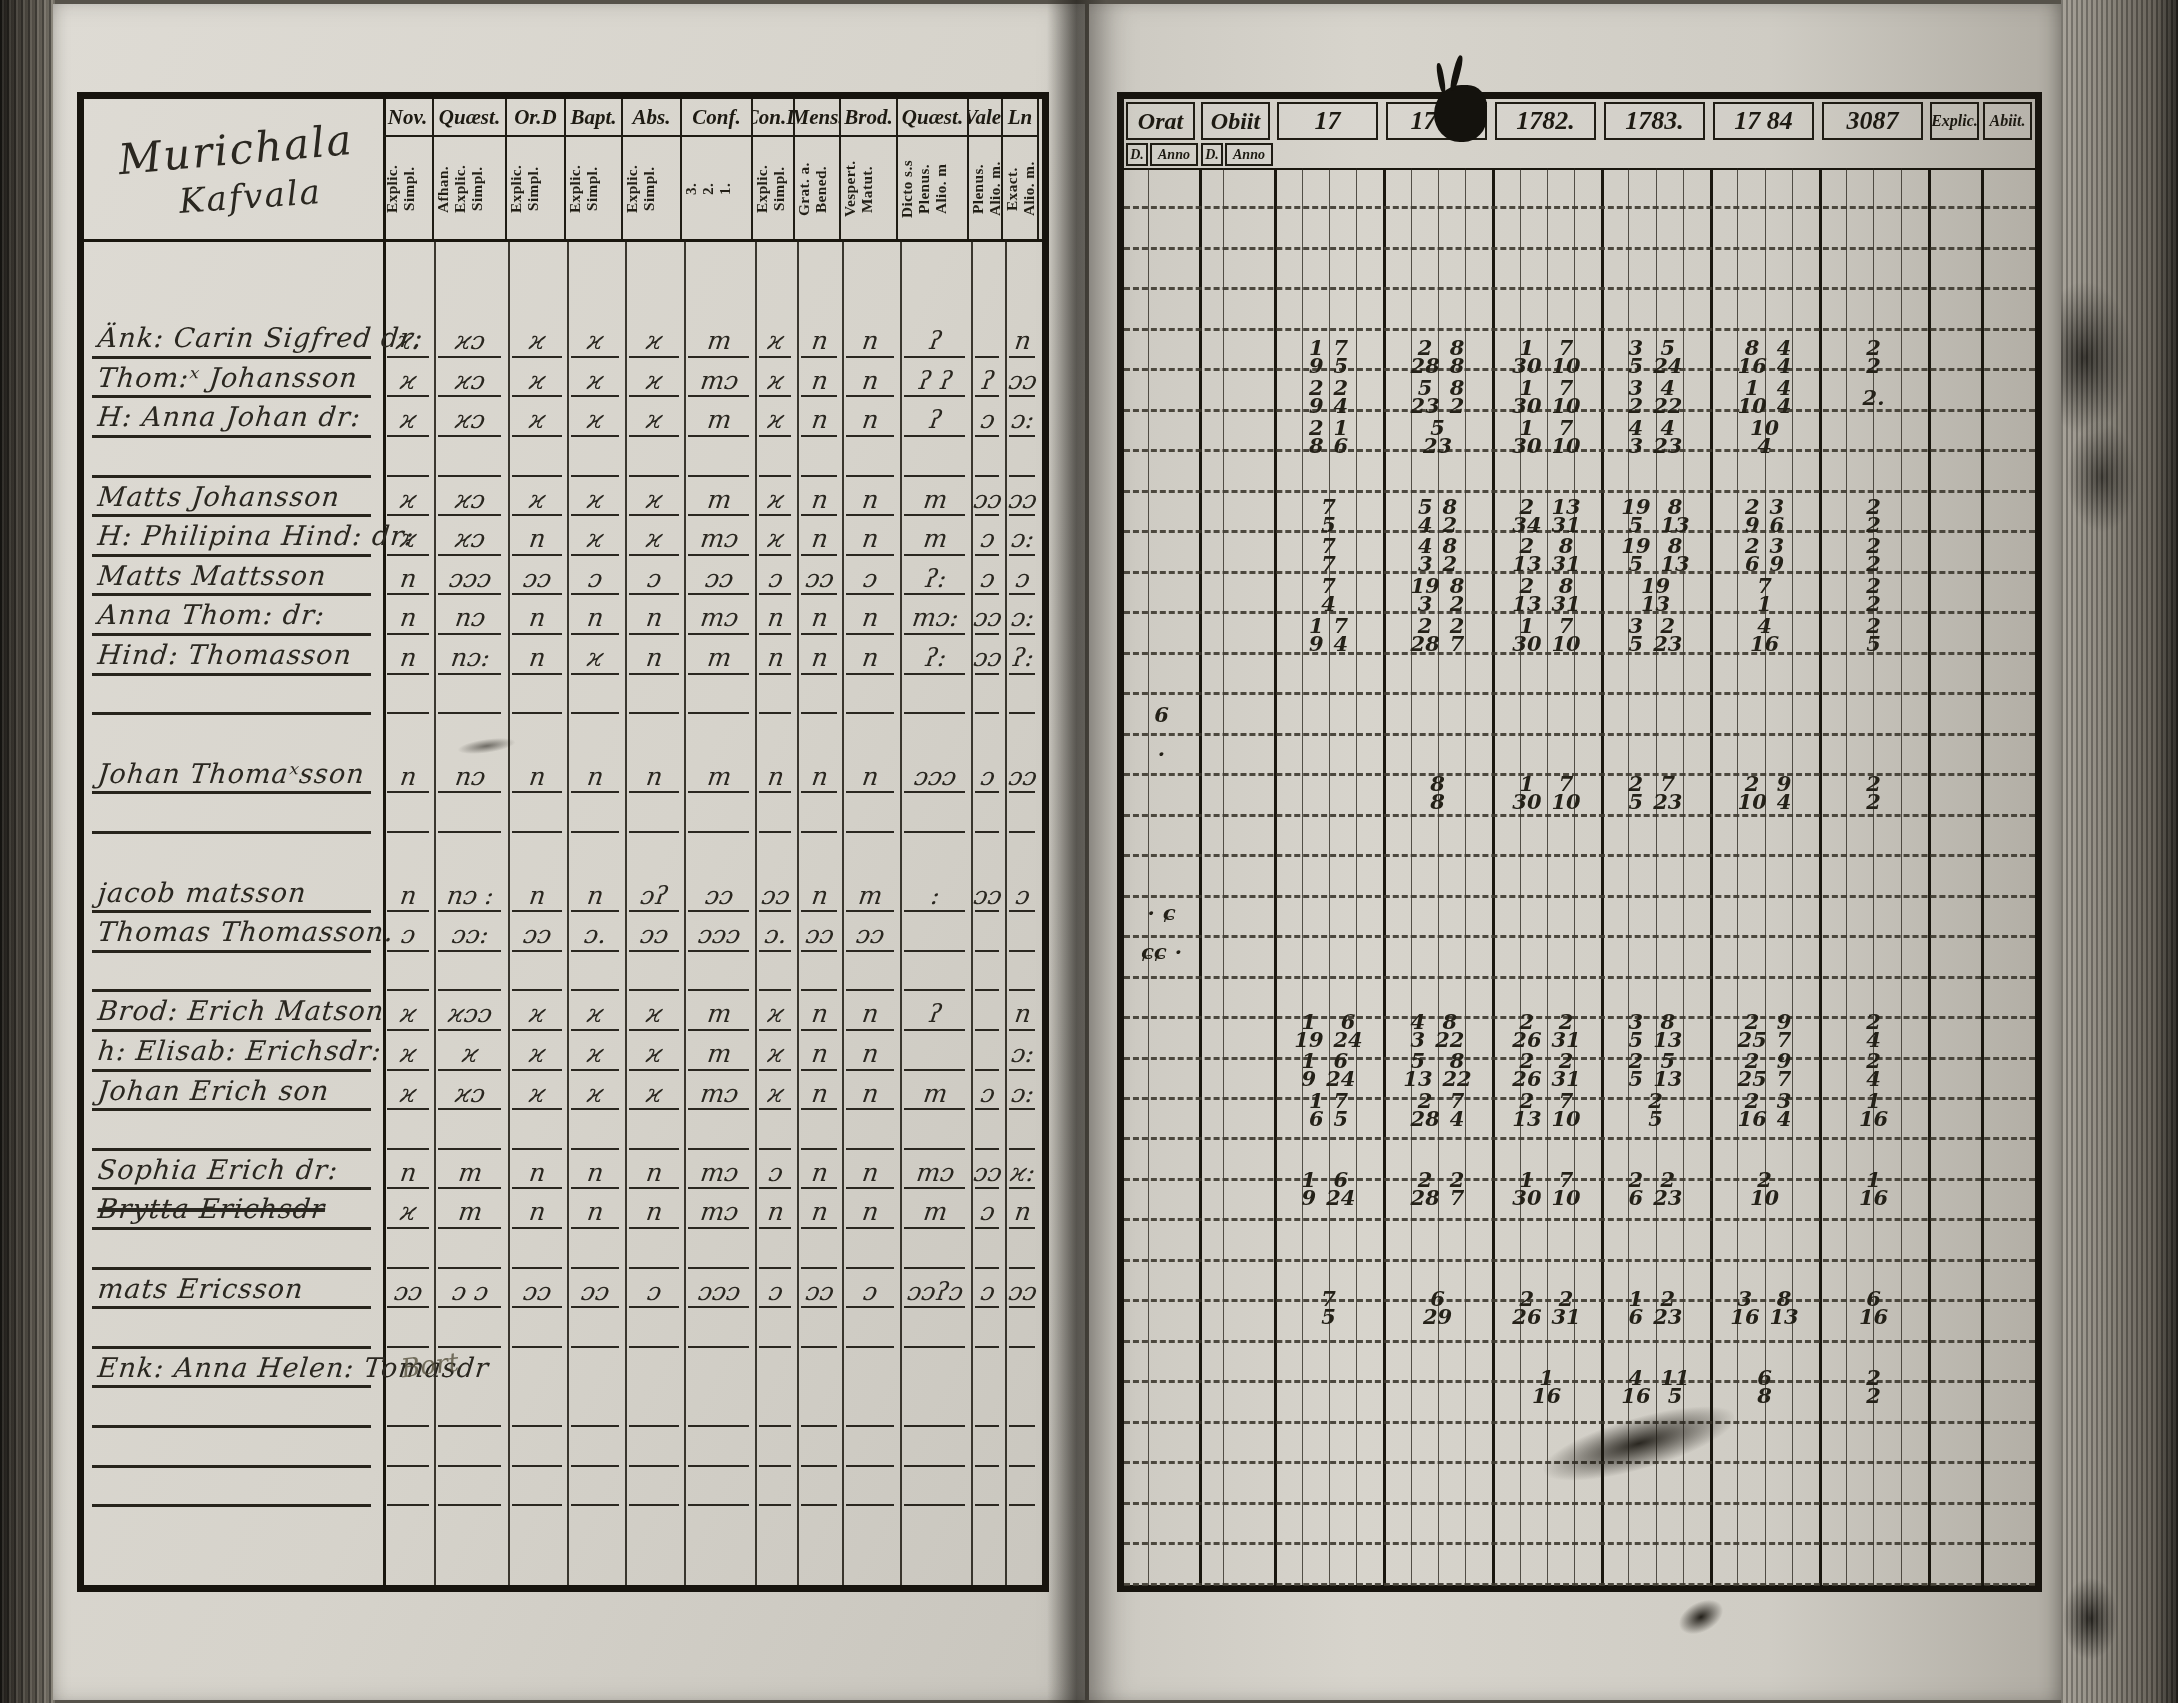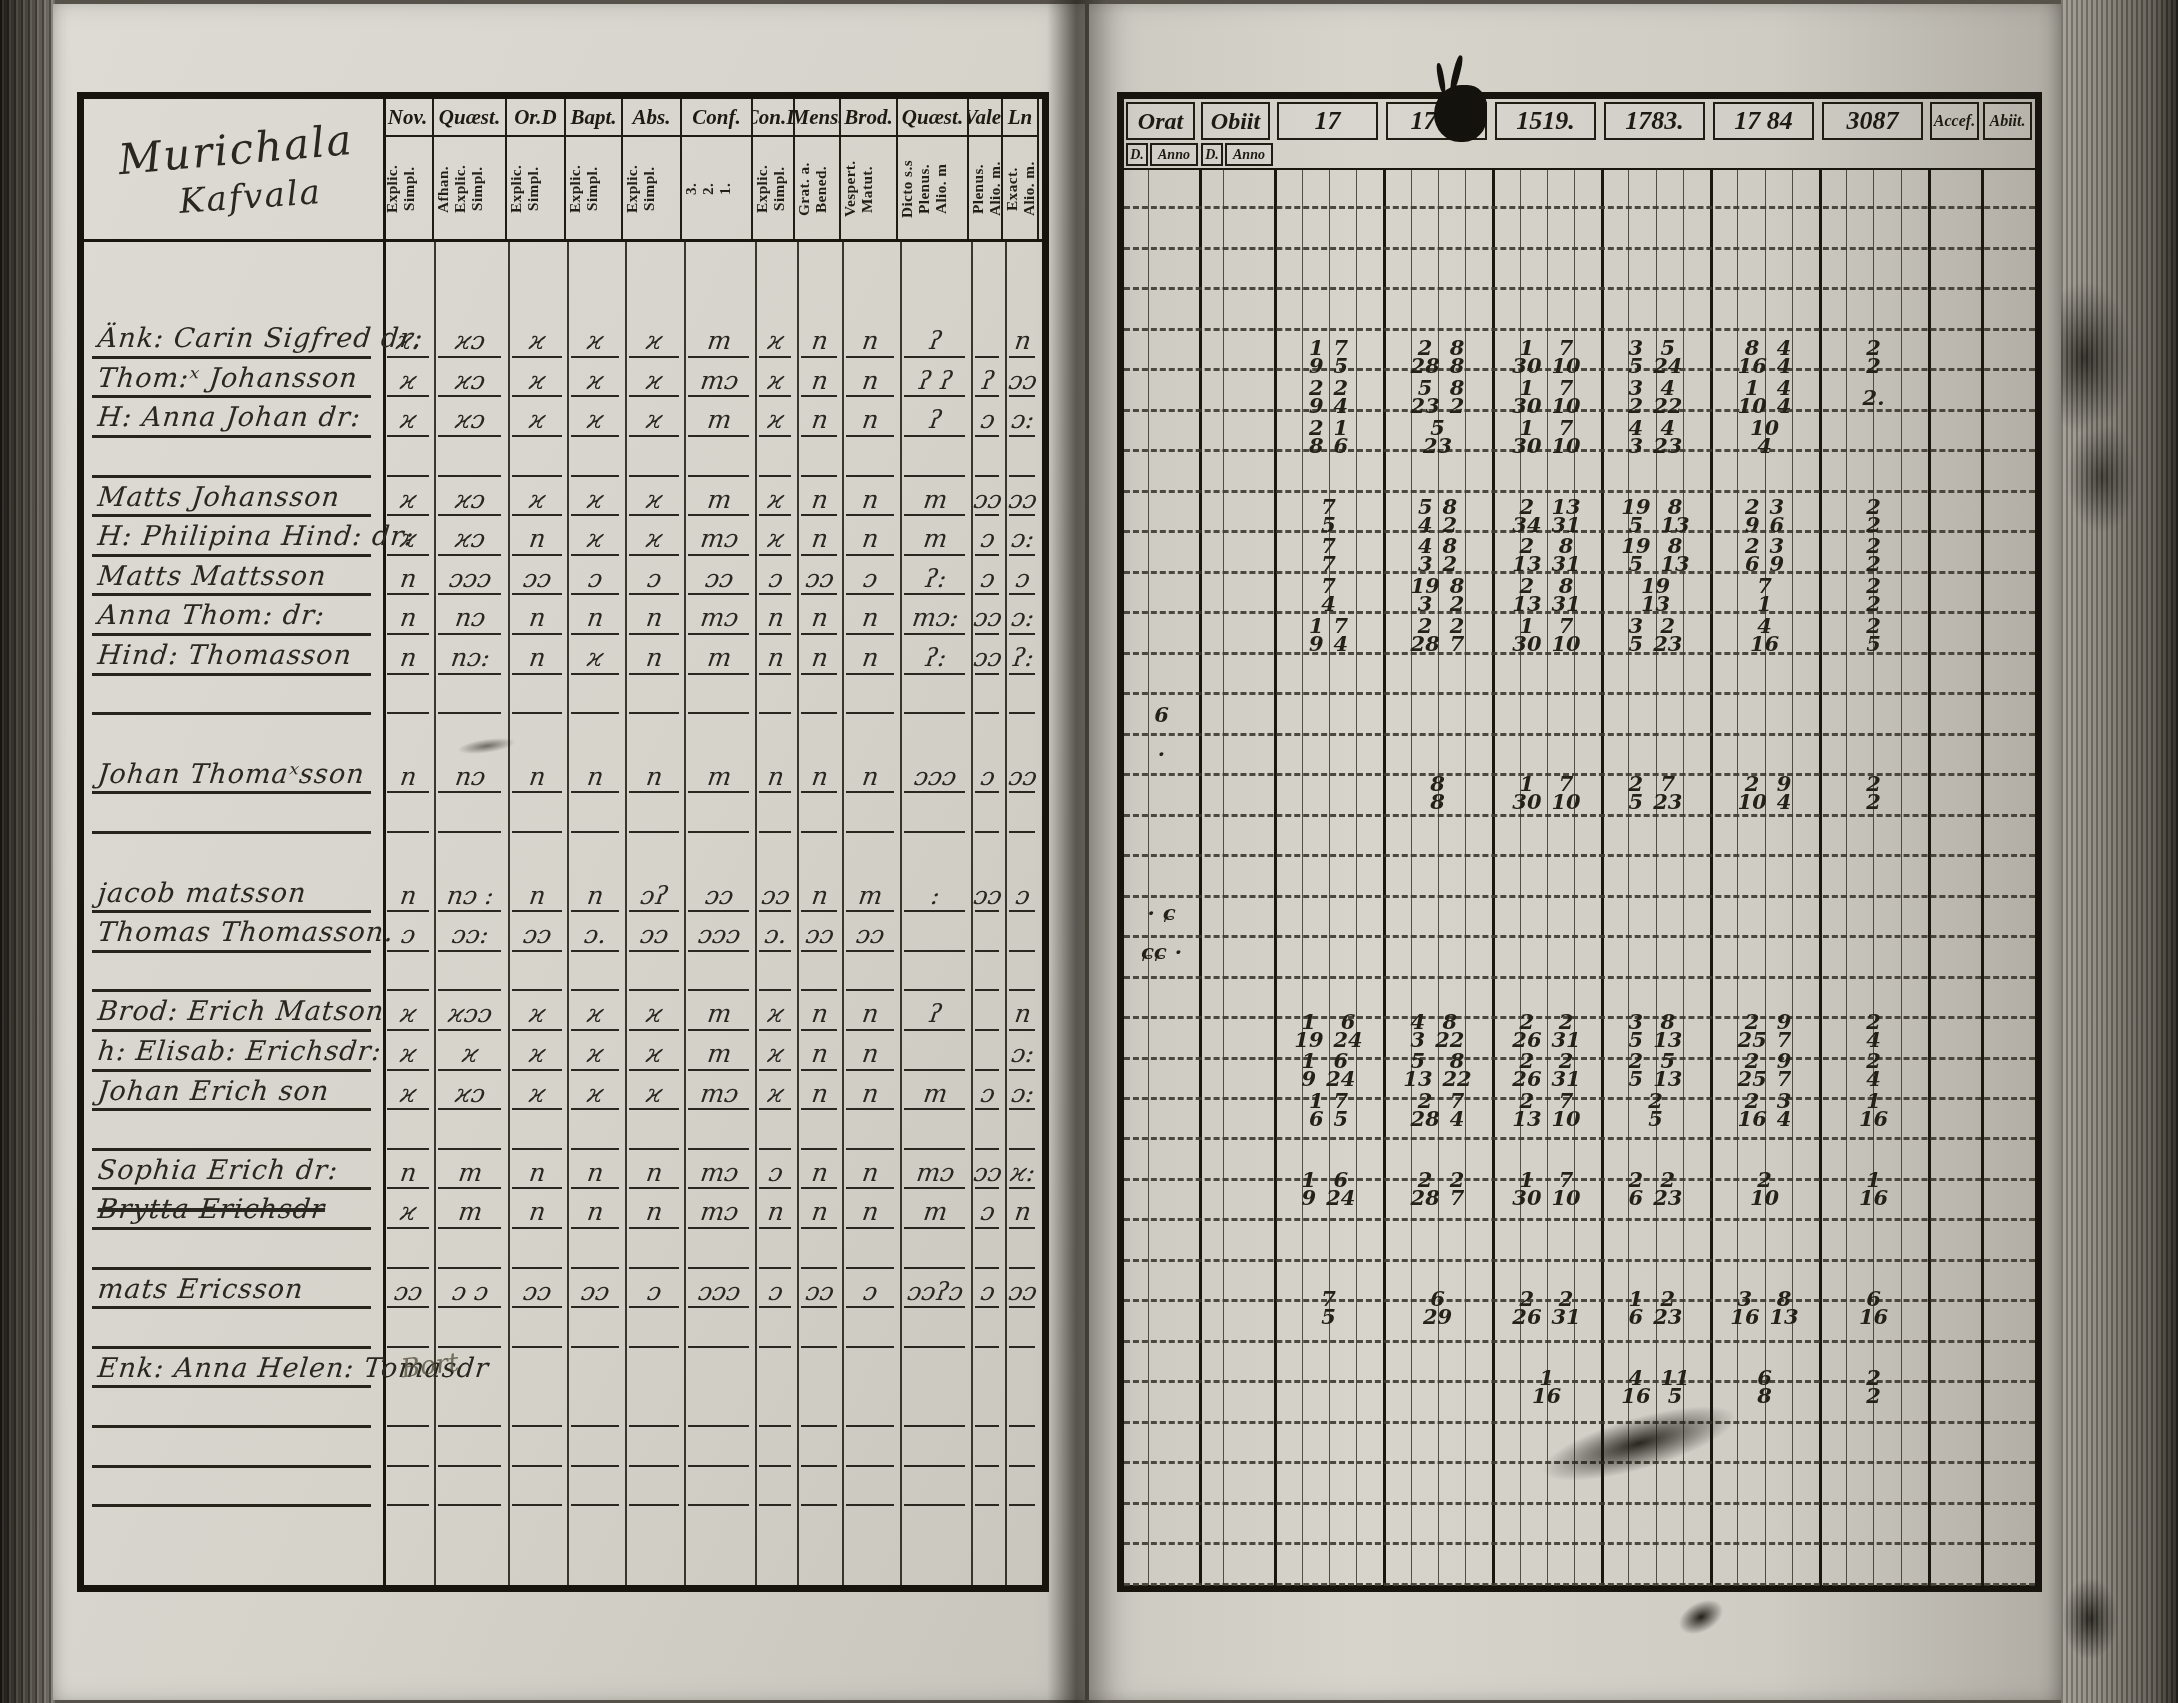--- a/index.html
+++ b/index.html
@@ -748,25 +748,25 @@
 
   <div class="gutter"></div>
 
   <div class="page page-right">
     <div class="tframe rtable">
       <div class="rheader" id="rheader">
           <div class="rhbox" style="left: 2px; top: 3px; width: 69px; height: 38px; font-size: 24px;">Orat</div>
           <div class="rhbox" style="left: 77px; top: 3px; width: 69px; height: 38px; font-size: 24px;">Obiit</div>
           <div class="rhbox" style="left: 153px; top: 3px; width: 101px; height: 38px; font-size: 26px;">17</div>
           <div class="rhbox" style="left: 262px; top: 3px; width: 101px; height: 38px; font-size: 26px;">1781</div>
-          <div class="rhbox" style="left: 371px; top: 3px; width: 101px; height: 38px; font-size: 26px;">1519.</div>
+          <div class="rhbox" style="left: 371px; top: 3px; width: 101px; height: 38px; font-size: 26px;">1782.</div>
           <div class="rhbox" style="left: 480px; top: 3px; width: 101px; height: 38px; font-size: 26px;">1783.</div>
           <div class="rhbox" style="left: 589px; top: 3px; width: 101px; height: 38px; font-size: 26px;">17 84</div>
           <div class="rhbox" style="left: 698px; top: 3px; width: 101px; height: 38px; font-size: 26px;">3087</div>
-          <div class="rhbox" style="left: 806px; top: 3px; width: 49px; height: 38px; font-size: 16px;">Accef.</div>
+          <div class="rhbox" style="left: 806px; top: 3px; width: 49px; height: 38px; font-size: 16px;">Explic.</div>
           <div class="rhbox" style="left: 859px; top: 3px; width: 49px; height: 38px; font-size: 16px;">Abiit.</div>
           <div class="rhbox" style="left: 2px; top: 44px; width: 22px; height: 23px; font-size: 14px;">D.</div>
           <div class="rhbox" style="left: 26px; top: 44px; width: 48px; height: 23px; font-size: 14px;">Anno</div>
           <div class="rhbox" style="left: 77px; top: 44px; width: 22px; height: 23px; font-size: 14px;">D.</div>
           <div class="rhbox" style="left: 101px; top: 44px; width: 48px; height: 23px; font-size: 14px;">Anno</div>
         </div>
       <div class="rbody" id="rbody">
           <div class="vline thick" style="left: 75px;"></div>
           <div class="subline" style="left: 24px;"></div>
           <div class="subline" style="left: 99px;"></div>

